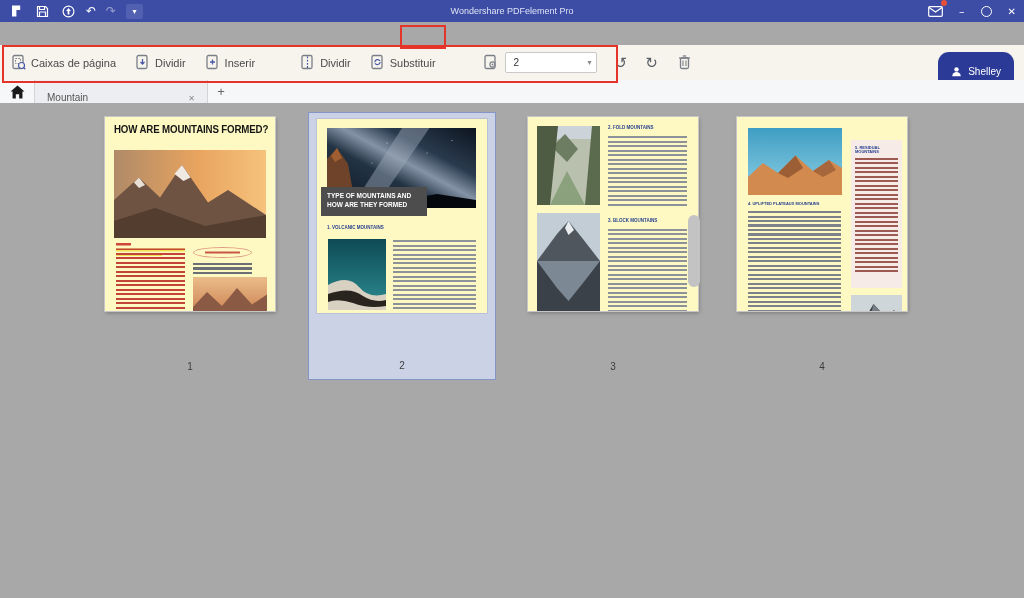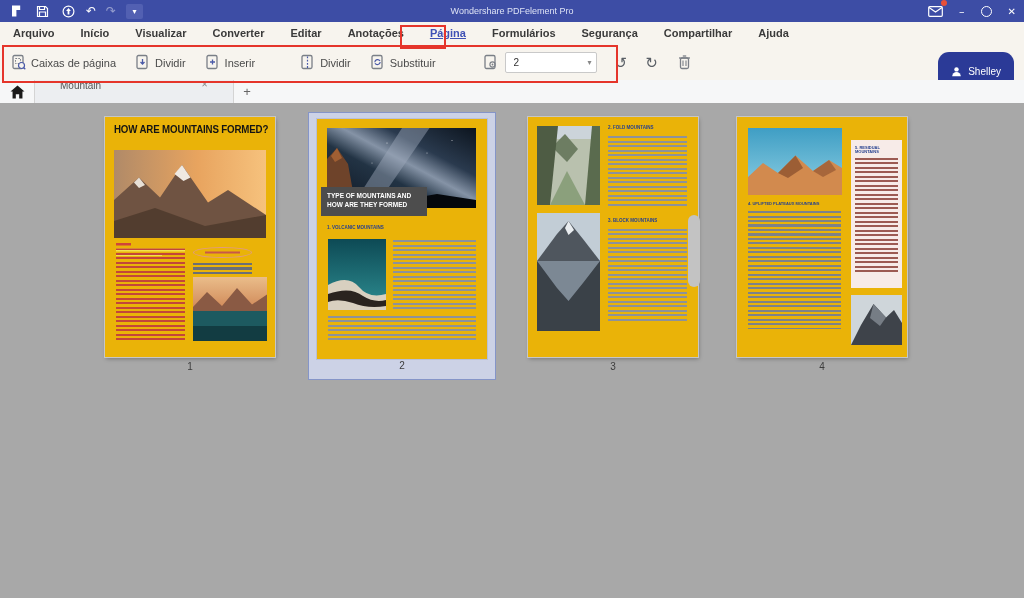--- a/index.html
+++ b/index.html
@@ -44,28 +44,28 @@
   
   .redbox{position:absolute;border:2px solid #e5352b;pointer-events:none;z-index:50;}
   #redbox-pagina{left:400px;top:25px;width:42px;height:20px;}
   #redbox-toolbar{left:2px;top:45px;width:612px;height:34px;}
 
   
   .tabbar{position:absolute;top:80px;left:0;width:1024px;height:23px;background:#f6f7f8;
           border-bottom:1px solid #cfcfcf;display:flex;align-items:stretch;}
   .home-btn{width:34px;display:flex;align-items:center;justify-content:center;}
   .tab{width:148px;background:#eceef1;border-left:1px solid #d4d4d4;border-right:1px solid #d4d4d4;
-       display:flex;align-items:flex-start;padding:0 25px;}
+       display:flex;align-items:flex-end;padding:0 12px;}
   .tab-label{flex:1;font-size:10px;color:#555;}
   .tab-close{font-size:8px;color:#8a8a8a;font-family:"DejaVu Sans",sans-serif;}
   .newtab{width:26px;display:flex;align-items:center;justify-content:center;font-size:13px;color:#666;}
 
   
   .canvas{position:absolute;top:103px;left:0;width:1024px;height:495px;background:#a8a8a8;}
-  .thumb{position:absolute;width:170px;height:240px;background:#eab308;overflow:hidden;
+  .thumb{position:absolute;width:170px;height:194px;background:#fef9c3;overflow:hidden;
          box-shadow:0 0 0 1px #c6c6c6,1px 2px 4px rgba(0,0,0,.28);}
   .inner{position:relative;width:340px;height:472px;transform:scale(.5);transform-origin:0 0;
          font-family:"Liberation Sans",sans-serif;}
   .pnum{position:absolute;font-size:10px;color:#3c3c3c;text-align:center;}
   .sel-frame{position:absolute;left:308px;top:9px;width:188px;height:268px;background:#ccd2e6;
              border:1px solid #8595c8;box-sizing:border-box;}
   .sel-frame .thumb{left:8px;top:6px;box-shadow:0 0 0 1px #b9c0d8;}
   .scroll-strip{position:absolute;left:688px;top:112px;width:12px;height:72px;background:#c3c3c3;border-radius:6px;}
 
   .lines{position:absolute;background-image:repeating-linear-gradient(to bottom,var(--lc,#8d929a) 0 4px,transparent 4px 9px);}
@@ -125,33 +125,20 @@
             <path fill="none" stroke="#fff" stroke-width="1.2" d="M1 1.5l6.5 4.5L14 1.5"></path>
           </svg>
         <span class="dot"></span>
       </span>
       <span class="glyph" style="font-size:11px">–</span>
       <span class="maxbox"></span>
       <span class="glyph" style="font-size:10px">✕</span>
     </div>
   </div>
 
-  <div class="menubar">
-    <span class="menu-item">Arquivo</span>
-    <span class="menu-item">Início</span>
-    <span class="menu-item">Visualizar</span>
-    <span class="menu-item">Converter</span>
-    <span class="menu-item">Editar</span>
-    <span class="menu-item">Anotações</span>
-    <span class="menu-item active">Página</span>
-    <span class="menu-item">Formulários</span>
-    <span class="menu-item">Segurança</span>
-    <span class="menu-item">Compartilhar</span>
-    <span class="menu-item">Ajuda</span>
-  </div>
 
   <div class="toolbar">
     <div class="tools">
       <span class="tool-btn">
         <svg class="tool-svg" viewBox="0 0 17 17">
             <rect x="3" y="1.5" width="10" height="13" rx="1.5" fill="none" stroke="#7a7f87" stroke-width="1.3"></rect>
             <rect x="5.5" y="4.5" width="5" height="5" fill="none" stroke="#7a7f87" stroke-width="1" stroke-dasharray="1.6 1.2"></rect>
             <circle cx="11.5" cy="11.5" r="3" fill="#f7f4ee" stroke="#4a5aa8" stroke-width="1.2"></circle>
             <line x1="13.6" y1="13.6" x2="15.3" y2="15.3" stroke="#4a5aa8" stroke-width="1.3"></line>
           </svg>

